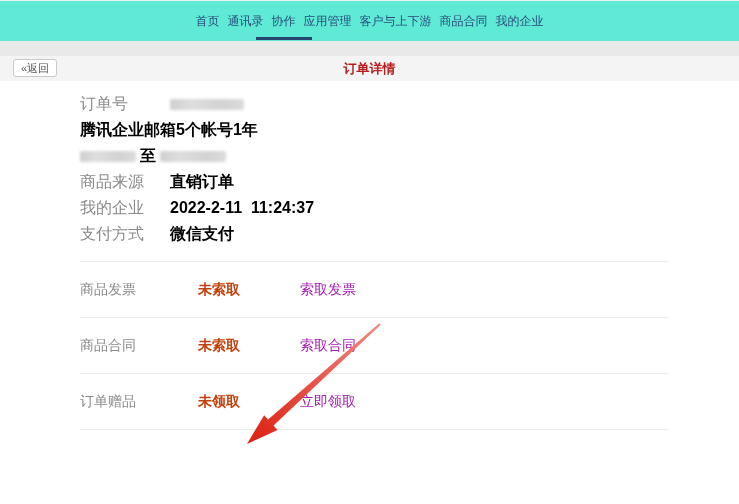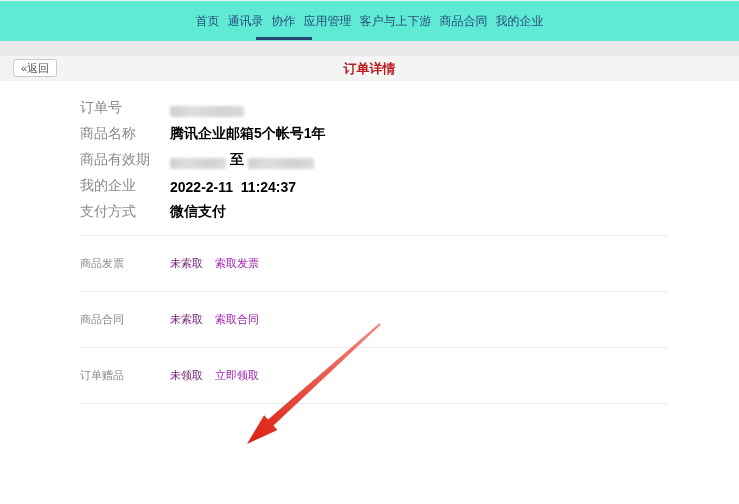--- a/index.html
+++ b/index.html
@@ -19,34 +19,34 @@
   
   .strip{height:15px;background:#e9e9e9;}
   .titlebar{height:25px;background:#f4f4f4;position:relative;
             display:flex;align-items:center;justify-content:center;}
   .back-btn{position:absolute;left:13px;top:3px;background:#fff;
       border:1px solid #c9c9c9;border-radius:3px;font-size:11px;color:#555;
       padding:1px 7px;line-height:14px;cursor:pointer;}
   .page-title{font-size:13px;font-weight:bold;color:#b91c1c;}
   
   .content{margin-left:80px;width:588px;padding-top:10px;}
-  .row{display:flex;height:26px;align-items:flex-end;font-size:14px;}
+  .row{display:flex;height:26px;align-items:center;font-size:16px;}
   .row .lab{width:90px;color:#8a8a8a;flex:none;}
   .row .val{color:#000000;font-weight:bold;white-space:pre;}
   .blur-chip{height:11px;background:linear-gradient(90deg,#cfcfcf,#dedede 30%,#d2d2d2 70%,#dbdbdb);
       border-radius:2px;filter:blur(1.6px);display:inline-block;vertical-align:middle;}
   .w-order{width:74px;}
   .w-date1{width:56px;margin-right:4px;}
   .w-date2{width:66px;margin-left:4px;}
   .w-amount{width:44px;}
   .sec-divider{border:none;border-top:1px solid #ededed;margin:14px 0 0;}
   .section{height:55px;display:flex;align-items:center;
-      border-bottom:1px solid #ededed;font-size:11px;}
+      border-bottom:1px solid #ededed;font-size:14px;gap:28px;}
   .section .lab{width:90px;color:#8a8a8a;flex:none;}
-  .section .status{font-weight:normal;color:#701a75;margin-right:12px;}
+  .section .status{font-weight:bold;color:#c2410c;margin-right:32px;}
   .section .action{color:#a21caf;text-decoration:none;cursor:pointer;}
   
   .arrow-overlay{position:absolute;left:230px;top:300px;width:160px;height:150px;
       pointer-events:none;}
 </style>
 </head>
 <body>
 
 <div class="nav">
   <div class="nav-item">首页</div>
@@ -66,32 +66,34 @@
 </div>
 
 <div class="content">
 
   <div class="row">
     <span class="lab">订单号</span>
     <span class="blur-chip w-order"></span>
   </div>
 
   <div class="row">
-    <span class="lab">商品名称</span>
     <span class="val">腾讯企业邮箱5个帐号1年</span>
   </div>
 
 
   <div class="row">
-    <span class="lab">商品有效期</span>
     <span class="blur-chip w-date1"></span>
     <span class="val">至</span>
     <span class="blur-chip w-date2"></span>
   </div>
 
+  <div class="row">
+    <span class="lab">商品来源</span>
+    <span class="val">直销订单</span>
+  </div>
 
   <div class="row">
     <span class="lab">我的企业</span>
     <span class="val">2022-2-11  11:24:37</span>
   </div>
 
 
   <div class="row">
     <span class="lab">支付方式</span>
     <span class="val">微信支付</span>

